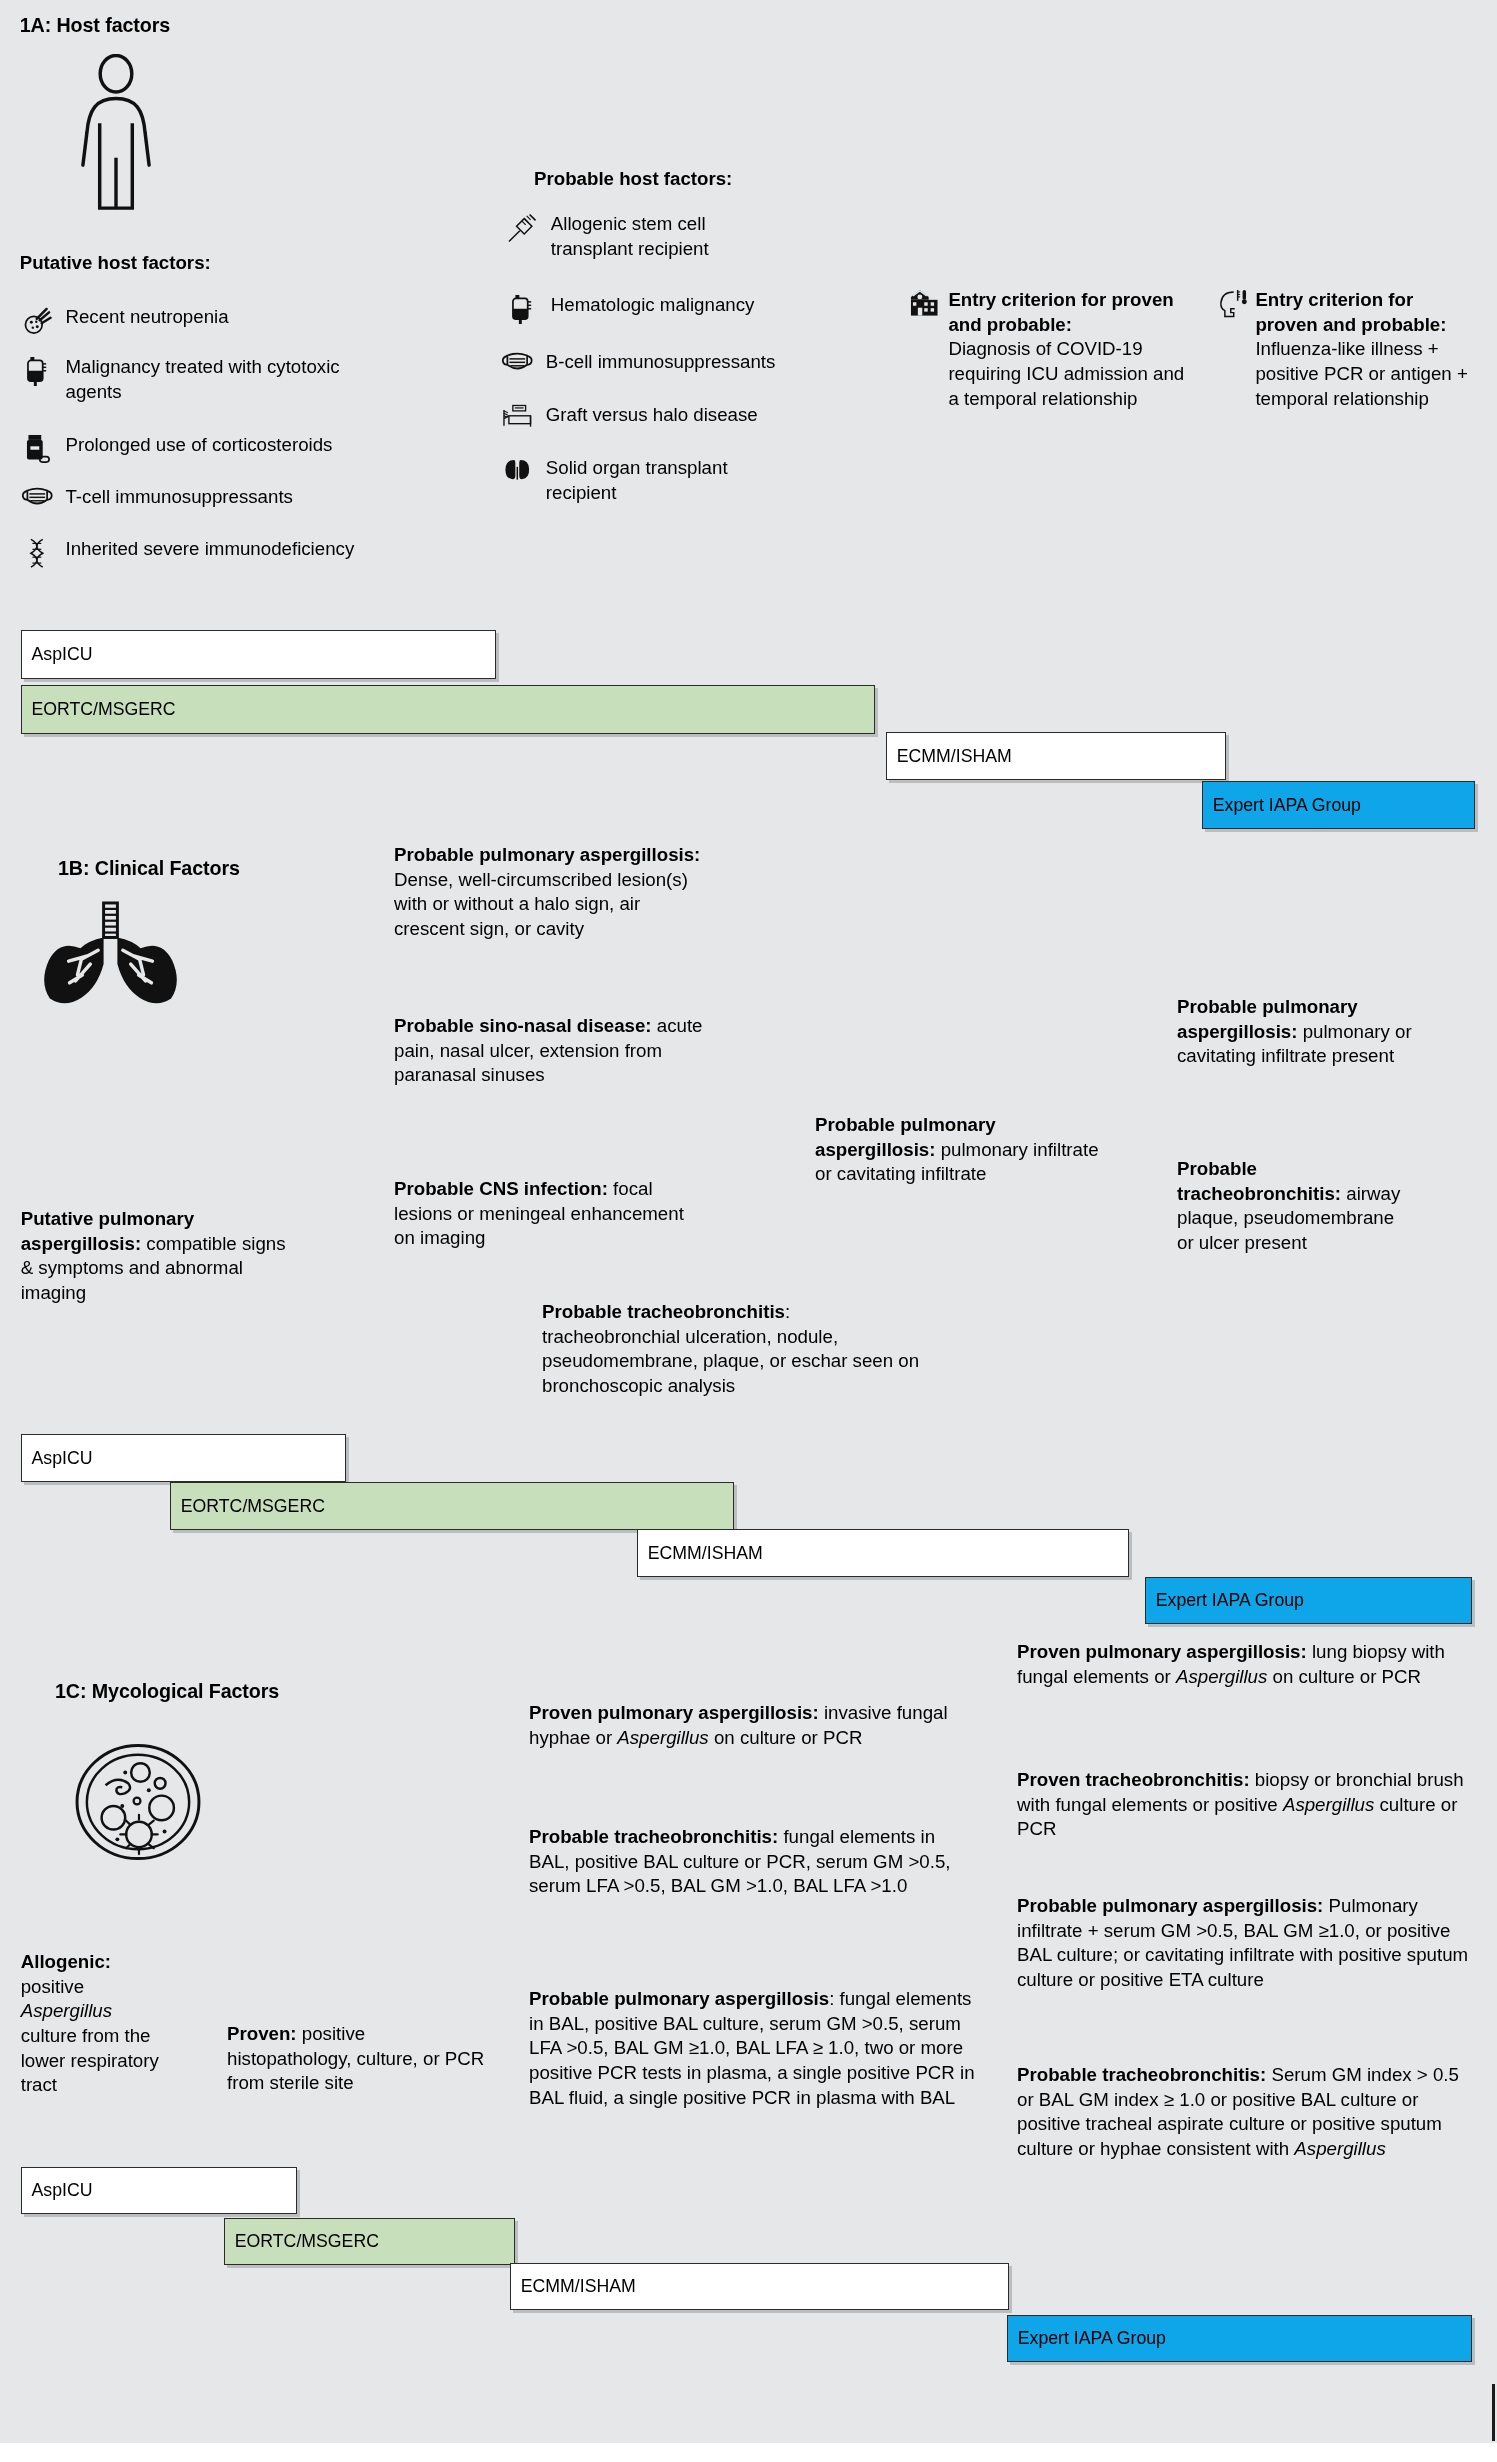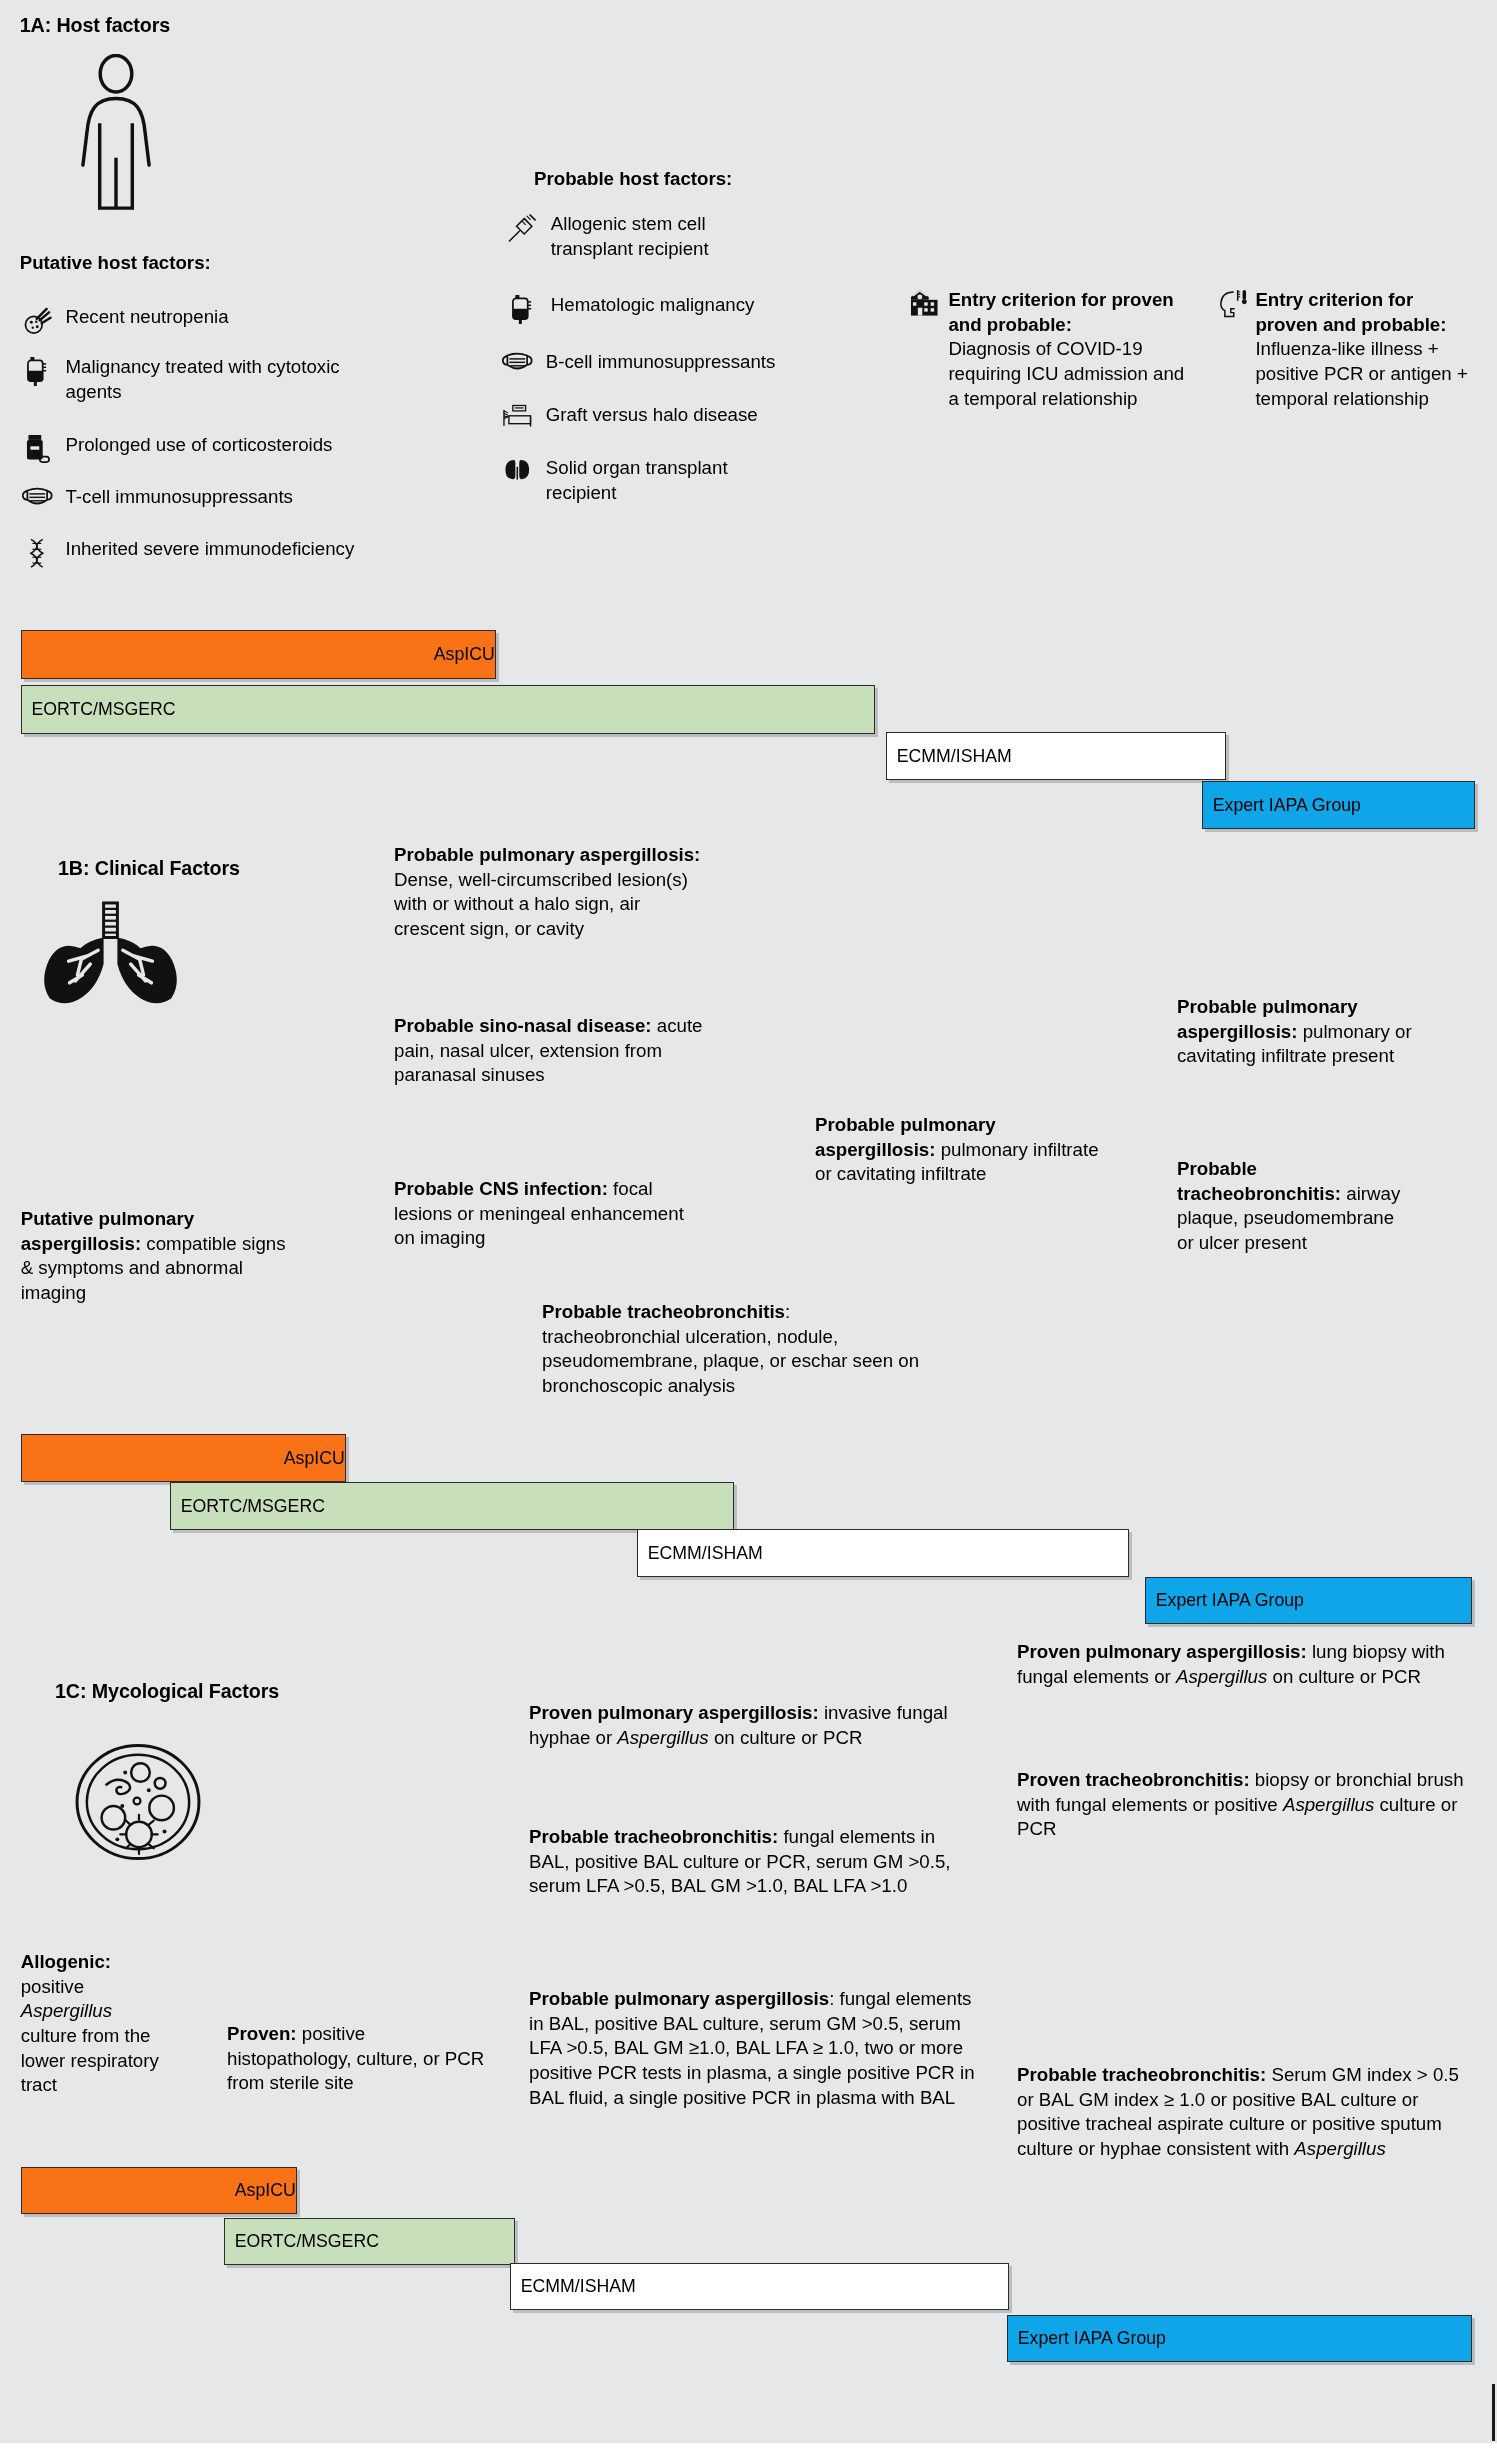--- a/index.html
+++ b/index.html
@@ -65,21 +65,21 @@
   .bar {
     box-sizing: border-box;
     border: 1.5px solid #2b2b2b;
     display: flex;
     align-items: center;
     padding-left: 9.8px;
     font-size: 17.7px;
     color: #000;
     box-shadow: 3px 3px 0 rgba(0,0,0,0.18);
   }
-  .bar.blue   { background: #f97316; justify-content: flex-end; }
+  .bar.blue   { background: #ffffff; }
   .bar.green  { background: #c7e0bb; }
   .bar.yellow { background: #ffffff; }
   .bar.peach  { background: #0ea5e9; }
 
   
   .edge-tick {
     width: 3px;
     background: #1a1a1a;
   }
 </style>
@@ -394,20 +394,23 @@
   <div class="abs body-text" style="left:529px; top:1987px; width:448px;">
     <b>Probable pulmonary aspergillosis</b><span>: fungal elements in BAL, positive BAL culture, serum GM &gt;0.5, serum LFA &gt;0.5, BAL GM ≥1.0, BAL LFA ≥ 1.0, two or more positive PCR tests in plasma, a single positive PCR in BAL fluid, a single positive PCR in plasma with BAL</span>
   </div>
 
   <div class="abs body-text" style="left:1017px; top:1640px; width:448px;">
     <b>Proven pulmonary aspergillosis:</b><span> lung biopsy with fungal elements or <i>Aspergillus</i> on culture or PCR</span>
   </div>
   <div class="abs body-text" style="left:1017px; top:1768px; width:463px;">
     <b>Proven tracheobronchitis:</b><span> biopsy or bronchial brush with fungal elements or positive <i>Aspergillus</i> culture or PCR</span>
   </div>
+  <div class="abs body-text" style="left:1017px; top:1894px; width:463px;">
+    <b>Probable pulmonary aspergillosis:</b><span> Pulmonary infiltrate + serum GM &gt;0.5, BAL GM ≥1.0, or positive BAL culture; or cavitating infiltrate with positive sputum culture or positive ETA culture</span>
+  </div>
   <div class="abs body-text" style="left:1017px; top:2063px; width:463px;">
     <b>Probable tracheobronchitis:</b><span> Serum GM index &gt; 0.5 or BAL GM index ≥ 1.0 or positive BAL culture or positive tracheal aspirate culture or positive sputum culture or hyphae consistent with <i>Aspergillus</i></span>
   </div>
 
   <div class="abs bar blue" style="left:20.7px;  top:2167px; width:276px;  height:47px;">
     <span>AspICU</span>
   </div>
   <div class="abs bar green" style="left:224px; top:2218px; width:291px;  height:47px;">
     <span>EORTC/MSGERC</span>
   </div>

